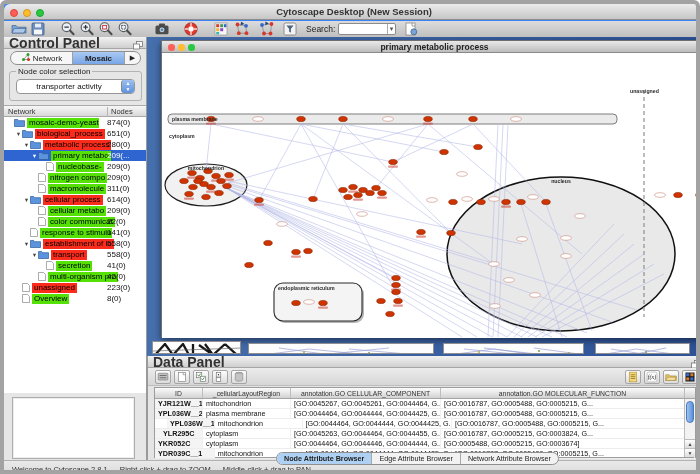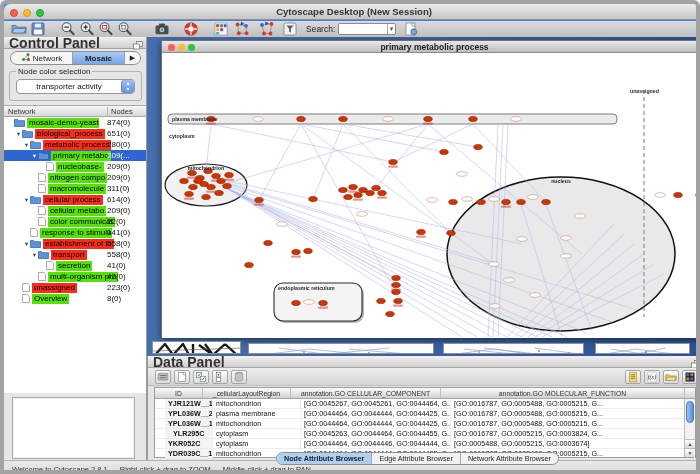--- a/index.html
+++ b/index.html
@@ -68,21 +68,21 @@
   
   .data-panel{left:143px;top:352px;width:557px;height:104px;background:#e4e4e4;border-left:1px solid #9a9a9a;}
   .dp-toolbar{position:absolute;left:0;top:12px;right:0;height:18px;background:linear-gradient(#ececec,#d6d6d6);
     border-bottom:1px solid #bdbdbd;display:flex;align-items:center;}
   .dbtn{width:16px;height:14px;border:1px solid #a5a5a5;border-radius:2px;background:linear-gradient(#fdfdfd,#dcdcdc);
     margin-left:3px;display:inline-flex;align-items:center;justify-content:center;font-size:7px;}
   .dp-table{position:absolute;left:6px;top:31px;width:542px;height:71px;background:#fff;border:1px solid #9c9c9c;}
   .tbl-head{display:flex;height:11px;background:linear-gradient(#fbfbfb,#d2d2d2);border-bottom:1px solid #a5a5a5;
     font-size:6.8px;color:#333;}
   .tbl-head div{border-right:1px solid #bdbdbd;text-align:center;line-height:11px;overflow:hidden;white-space:nowrap;}
-  .tbl-row{display:flex;height:10px;font-size:7.2px;color:#111;border-bottom:1px solid #ededed;justify-content:flex-end;}
+  .tbl-row{display:flex;height:10px;font-size:7.2px;color:#111;border-bottom:1px solid #ededed;}
   .tbl-row div{border-right:1px solid #f0f0f0;line-height:10px;overflow:hidden;white-space:nowrap;padding-left:3px;}
   .tbl-row div:first-child{font-weight:bold;background:#f4f4f4;}
   .vsb{position:absolute;right:0;top:11px;bottom:0;width:11px;background:#f2f2f2;border-left:1px solid #bbb;}
   .vsb .thumb{position:absolute;left:1px;top:2px;width:8px;height:22px;border-radius:4px;
     background:linear-gradient(90deg,#9ec3ef,#5b8fd9);border:1px solid #4a79bd;}
   .vsb .btn{position:absolute;left:0;width:10px;height:9px;font-size:5px;text-align:center;line-height:9px;color:#444;
     background:linear-gradient(#fff,#ddd);border-top:1px solid #bbb;}
   .dp-tabs{left:272px;top:448px;height:13px;display:flex;border:1px solid #8f8f8f;border-radius:7px;background:#f2f2f2;
     overflow:hidden;z-index:6;}
   .dp-tab{padding:0 7px;font-size:7.2px;line-height:12px;color:#222;border-right:1px solid #a8a8a8;}
@@ -723,39 +723,39 @@
             <div style="width: 150px;">[GO:0045267, GO:0045261, GO:0044464, G...</div>
             <div style="width: 244px;">[GO:0016787, GO:0005488, GO:0005215, G...</div>
           </div>
           <div class="tbl-row">
             <div style="width: 48px;">YPL036W__2</div>
             <div style="width: 88px;">plasma membrane</div>
             <div style="width: 150px;">[GO:0044464, GO:0044444, GO:0044425, G...</div>
             <div style="width: 244px;">[GO:0016787, GO:0005488, GO:0005215, G...</div>
           </div>
           <div class="tbl-row">
-            <div style="width: 48px;">YPL036W__1</div>
+            <div style="width: 48px; margin-left: 12px;">YPL036W__1</div>
             <div style="width: 88px;">mitochondrion</div>
             <div style="width: 150px;">[GO:0044464, GO:0044444, GO:0044425, G...</div>
             <div style="width: 244px;">[GO:0016787, GO:0005488, GO:0005215, G...</div>
           </div>
           <div class="tbl-row">
             <div style="width: 48px; padding-left: 8px;">YLR295C</div>
             <div style="width: 88px;">cytoplasm</div>
             <div style="width: 150px;">[GO:0045263, GO:0044464, GO:0044455, G...</div>
             <div style="width: 244px;">[GO:0016787, GO:0005215, GO:0003824, G...</div>
           </div>
           <div class="tbl-row">
             <div style="width: 48px;">YKR052C</div>
             <div style="width: 88px;">cytoplasm</div>
             <div style="width: 150px;">[GO:0044464, GO:0044446, GO:0044444, G...</div>
             <div style="width: 244px;">[GO:0005488, GO:0005215, GO:0003674]</div>
           </div>
           <div class="tbl-row">
-            <div style="width: 48px;">YDR039C__1</div>
+            <div style="width: 60px;">YDR039C__1</div>
             <div style="width: 88px;">mitochondrion</div>
             <div style="width: 150px;">[GO:0044464, GO:0044444, GO:0044425, G...</div>
             <div style="width: 244px;">[GO:0016787, GO:0005488, GO:0005215, G...</div>
           </div>
         </div>
       <div class="vsb">
         <div class="thumb"></div>
         <div class="btn" style="bottom:9px;">▲</div>
         <div class="btn" style="bottom:0;">▼</div>
       </div>

